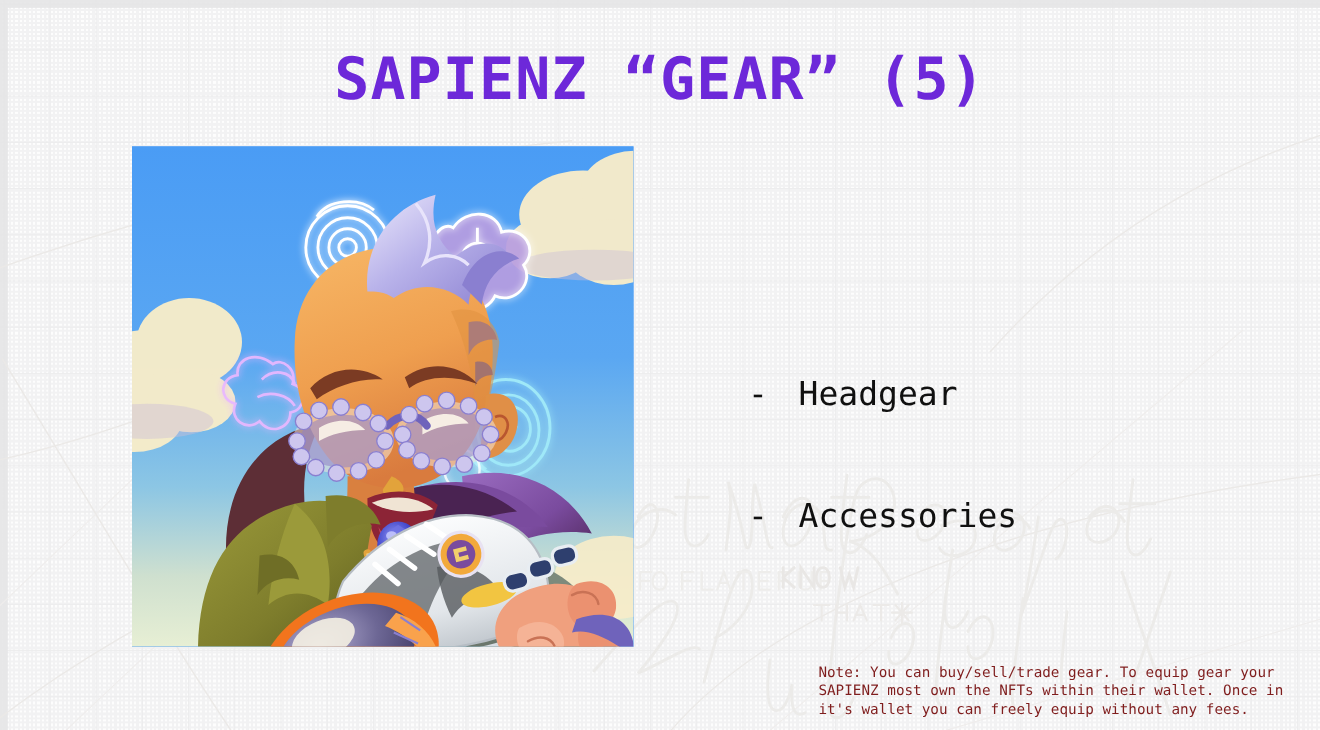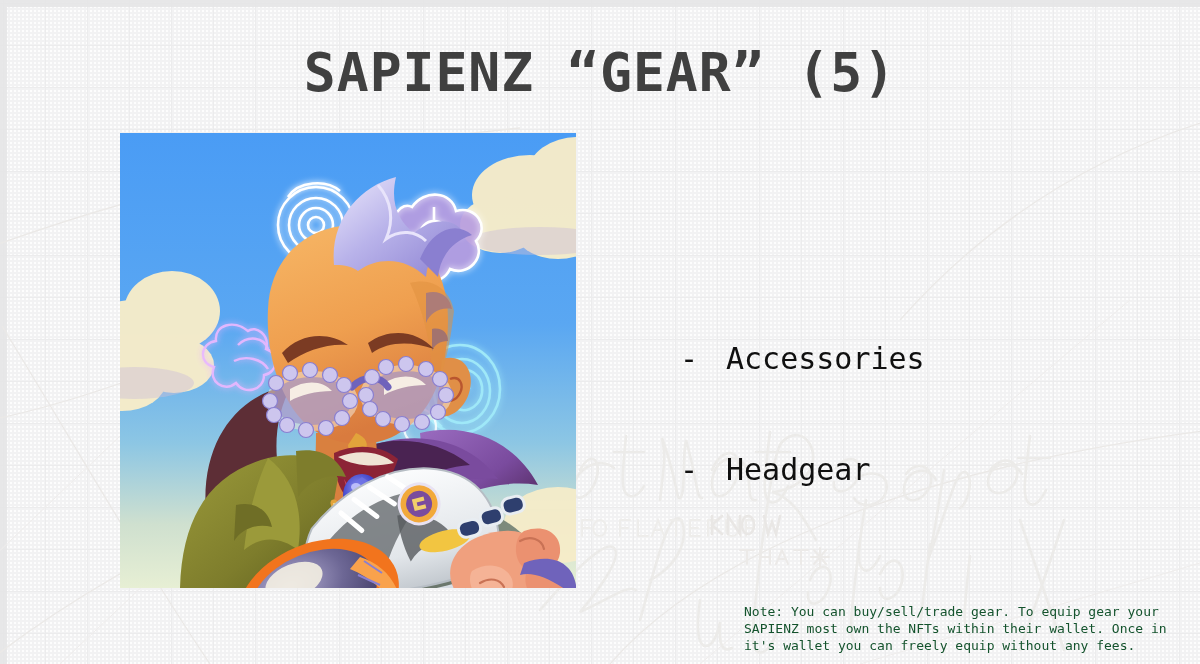--- a/index.html
+++ b/index.html
@@ -42,21 +42,21 @@
   #bg-curves{ position:absolute; inset:0; }
   #bg-script{ position:absolute; inset:0; }
 
   
   .title{
     position:absolute; left:0; right:0; top:42px;
     text-align:center;
     font-size:53px;
     font-weight:bold;
     letter-spacing:1px;
-    color:#404040;
+    color:#6d28d9;
     white-space:pre;
   }
 
   
   .art-frame{
     position:absolute; left:120px; top:133px;
     width:456px; height:455px;
     overflow:hidden;
     background:#4a9cf5;
   }
@@ -69,21 +69,21 @@
     color:#101010;
     white-space:pre;
   }
   .gear-row{ display:block; white-space:pre; }
   .gear-dash{ display:inline-block; width:46px; }
 
   
   .note{
     position:absolute; left:744px; top:603px; width:430px;
     font-size:13px; line-height:17px;
-    color:#14532d;
+    color:#7f1d1d;
     white-space:pre-line;
   }
 </style>
 </head>
 <body>
 
 <div id="bg-grid"></div>
 <div id="bg-ticks"></div>
 
 <svg id="bg-curves" viewBox="0 0 1200 664" preserveAspectRatio="none">
@@ -423,19 +423,19 @@
     <path d="M214 478 c34 -16 66 -10 84 14 c-28 8 -56 22 -76 40 z" fill="#cfd9d2"></path>
     <path d="M246 490 c26 -8 46 0 54 18 c-24 2 -44 12 -58 26 z" fill="#eef2ee"></path>
     <path d="M268 516 c36 -12 68 -2 84 26 l-112 0 z" fill="#f2741d"></path>
     <path d="M296 526 c30 -6 54 4 64 24 h-92 z" fill="#7e1f1f" opacity=".55"></path>
 
     <path d="M404 430 c26 -10 48 -2 52 22 l0 12 c-24 -18 -42 -26 -56 -22z" fill="#6f63bb"></path>
   </svg>
 </div>
 
 <div class="gear-list">
+  <span class="gear-row"><span class="gear-dash">-</span><span>Headgear</span></span>
   <span class="gear-row"><span class="gear-dash">-</span><span>Accessories</span></span>
-  <span class="gear-row"><span class="gear-dash">-</span><span>Headgear</span></span>
   
   
 </div>
 
 <div class="note">Note: You can buy/sell/trade gear. To equip gear your SAPIENZ most own the NFTs within their wallet. Once in it's wallet you can freely equip without any fees.</div>
 
 </body></html>

